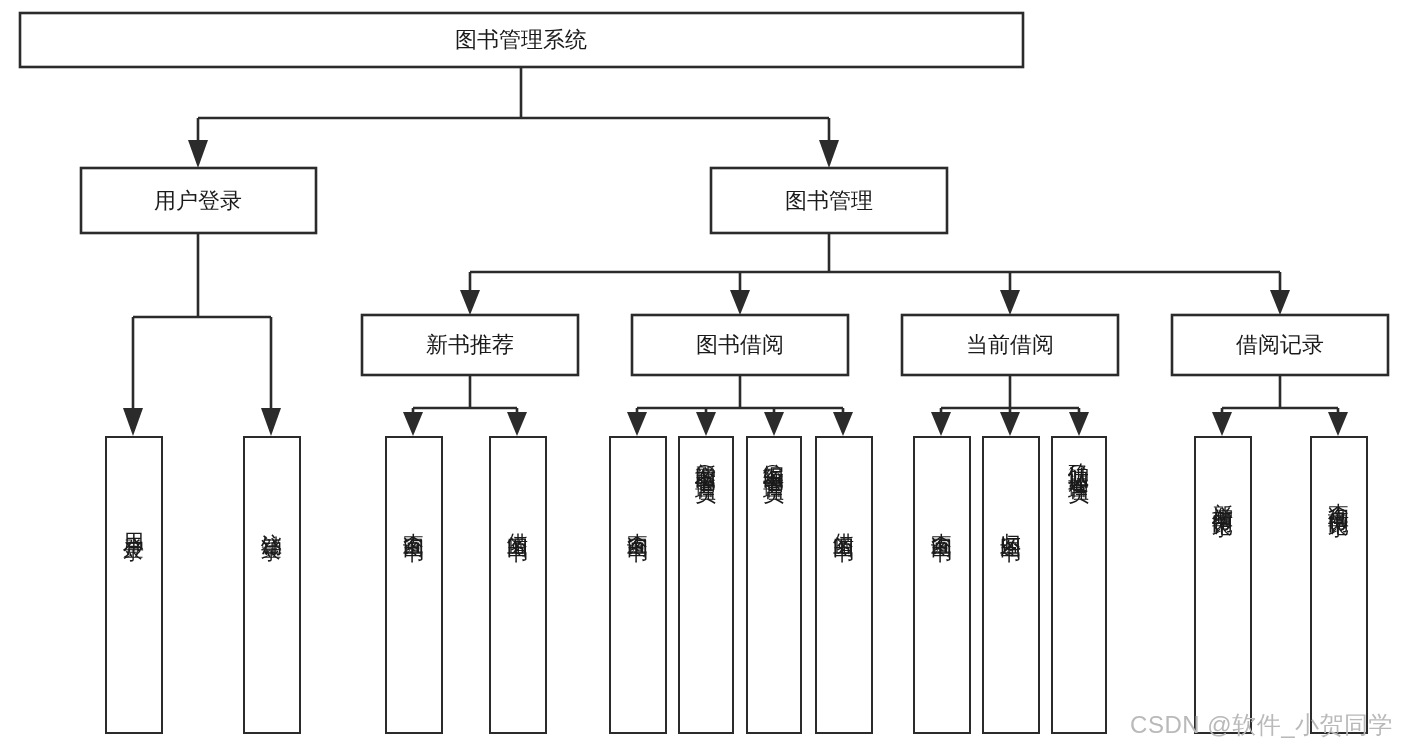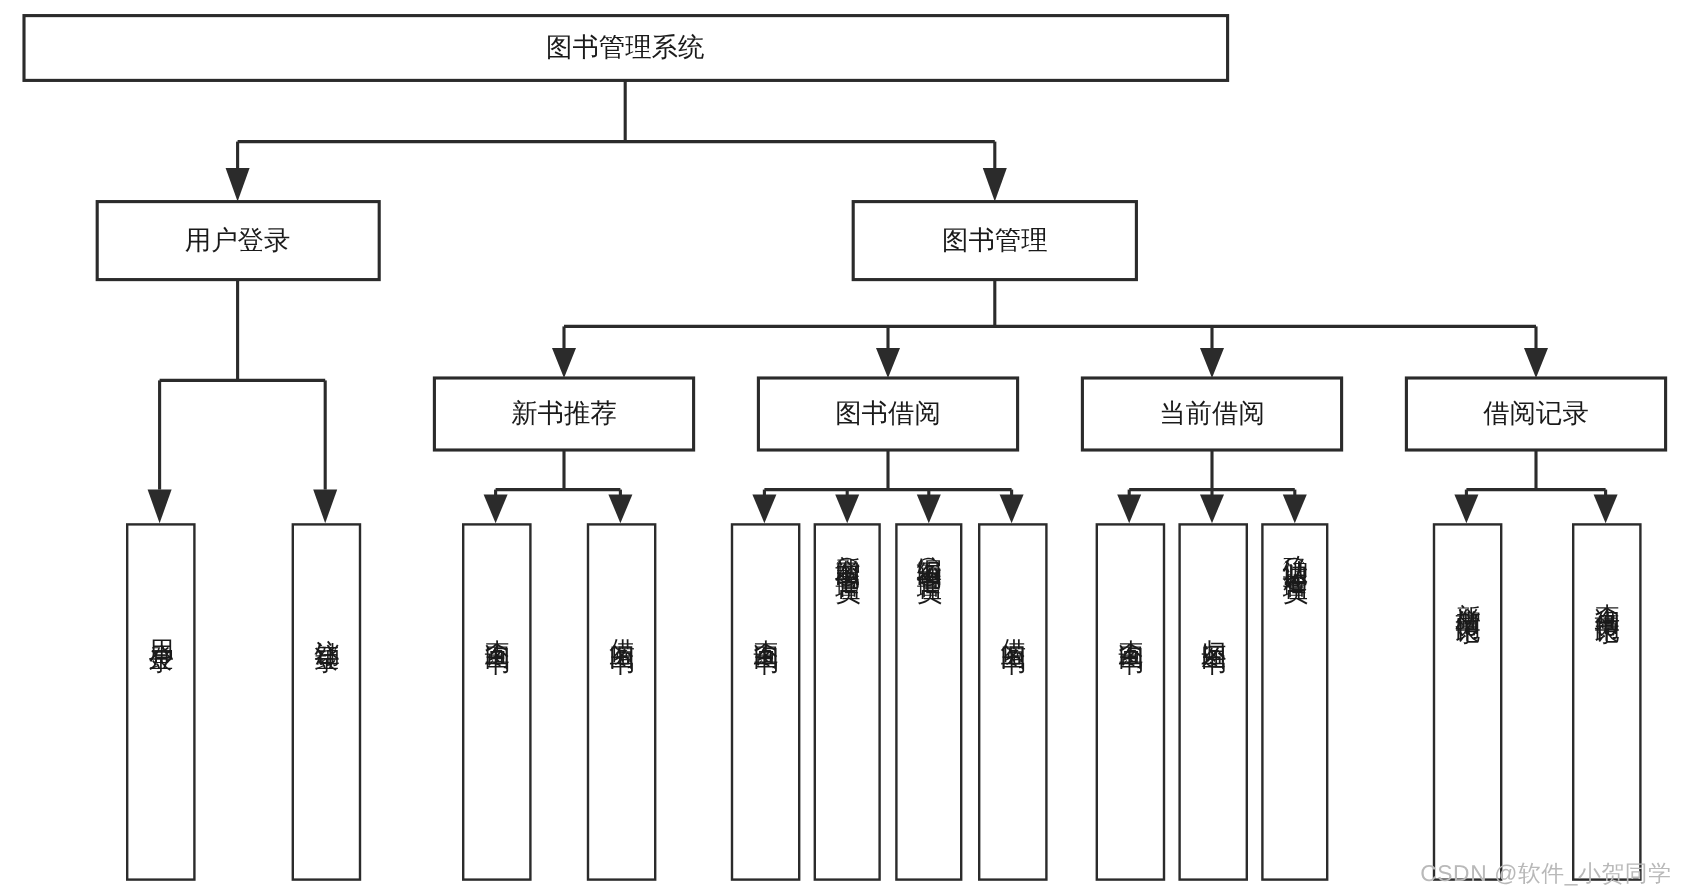--- a/index.html
+++ b/index.html
@@ -74,21 +74,21 @@
     width: 1405px;
     height: 747px;
     pointer-events: none;
   }
   .leaf-box { pointer-events: auto; }
   .watermark {
     position: absolute;
     right: 12px;
     bottom: 6px;
     font-family: "Liberation Sans", "DejaVu Sans", sans-serif;
-    font-size: 19px;
+    font-size: 24px;
     color: #b9b9b9;
     letter-spacing: 0.5px;
     user-select: none;
   }
 </style>
 </head>
 <body>
 
 <div id="diagram-root">
 

